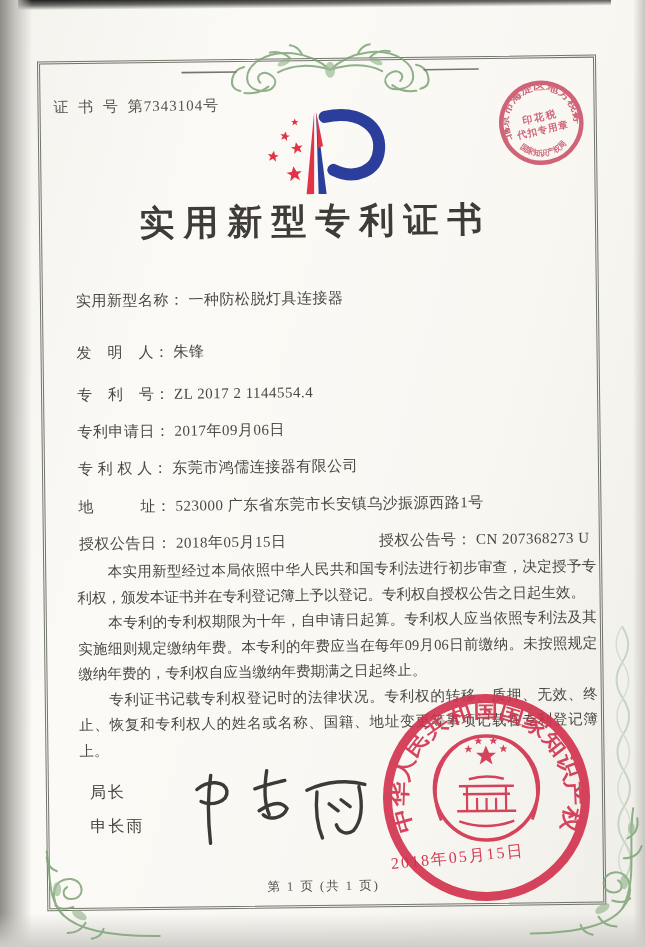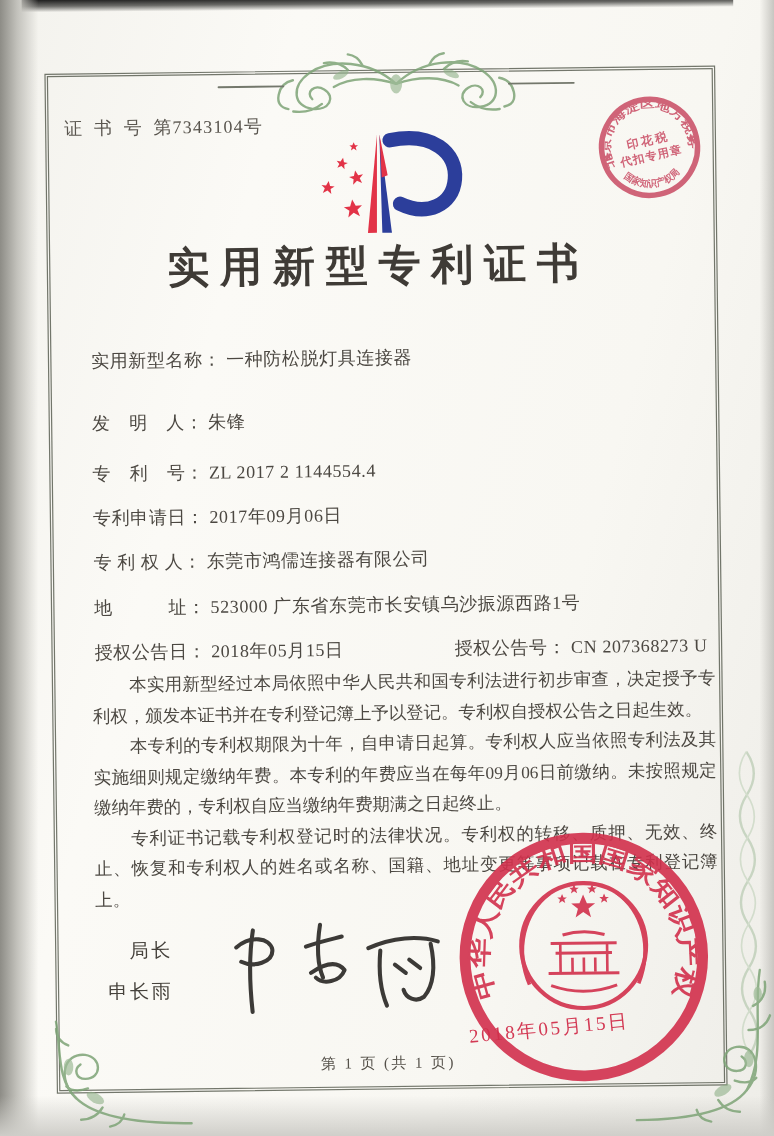--- a/index.html
+++ b/index.html
@@ -24,21 +24,21 @@
     border:3px double rgba(70,75,62,.75);}
   .certno{position:absolute;left:58px;top:95px;font-size:15px;letter-spacing:3px;color:#5a564f;}
   .certno .num{letter-spacing:1px;}
   .doc-title{position:absolute;left:42px;top:198px;width:553px;text-align:center;
     font-size:35px;font-weight:700;letter-spacing:9px;color:#3f3b36;}
   .field-row{position:absolute;left:78px;width:500px;font-size:15px;letter-spacing:.5px;color:#4c4842;white-space:nowrap;}
   .field-row .val{padding-left:4px;}
   .grant-no{position:absolute;left:300px;top:0;}
   .paras{position:absolute;left:76px;top:557px;width:519px;}
   .paras p{margin:0;font-size:14.5px;line-height:25.5px;text-align:justify;text-indent:2.1em;color:#4c4842;}
-  .director{position:absolute;left:86px;top:780px;font-size:16px;letter-spacing:2px;color:#46423c;text-align:right;}
+  .director{position:absolute;left:86px;top:780px;font-size:16px;letter-spacing:2px;color:#46423c;}
   .director div{margin-bottom:13px;}
   .footer{position:absolute;left:42px;top:878px;width:553px;text-align:center;
     font-size:12.5px;letter-spacing:2px;color:#55514a;}
   .seal-date{position:absolute;left:386px;top:849px;font-size:16px;letter-spacing:2px;
     color:#d2304c;transform:rotate(-5deg);opacity:.95;font-weight:500;}
   svg{position:absolute;overflow:visible;}
   .ornament{opacity:.85;}
 </style>
 </head>
 <body>

